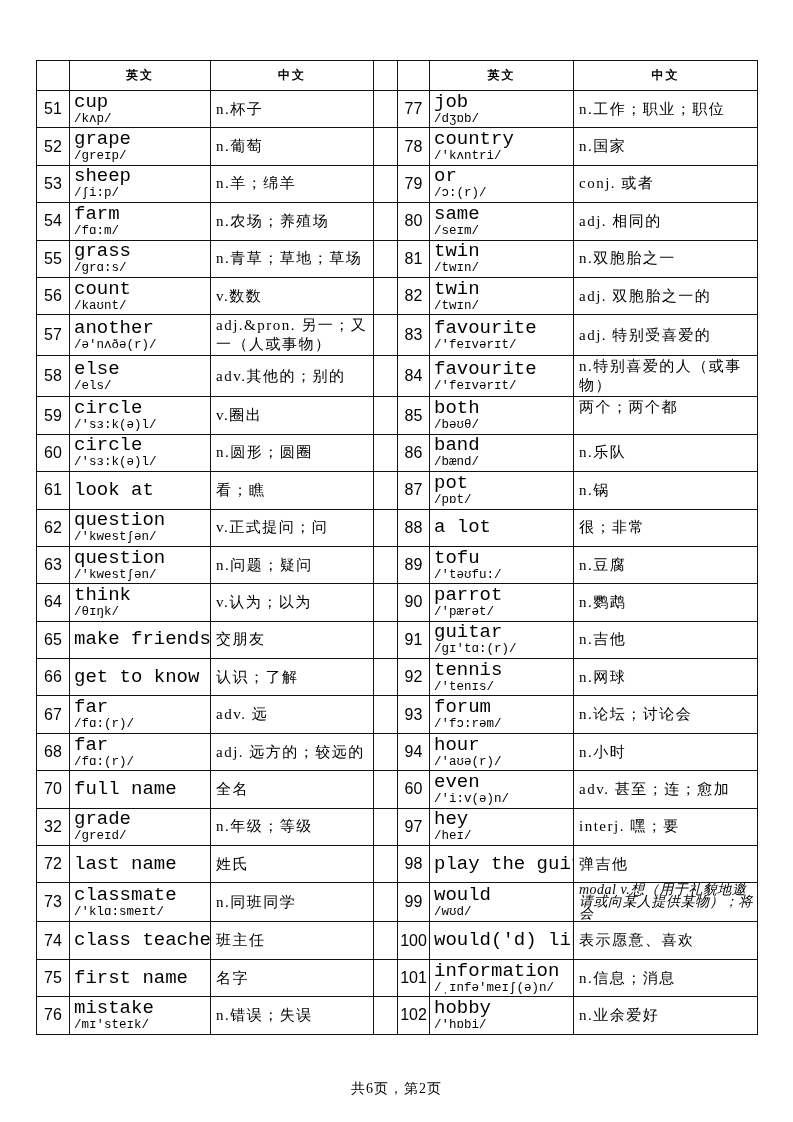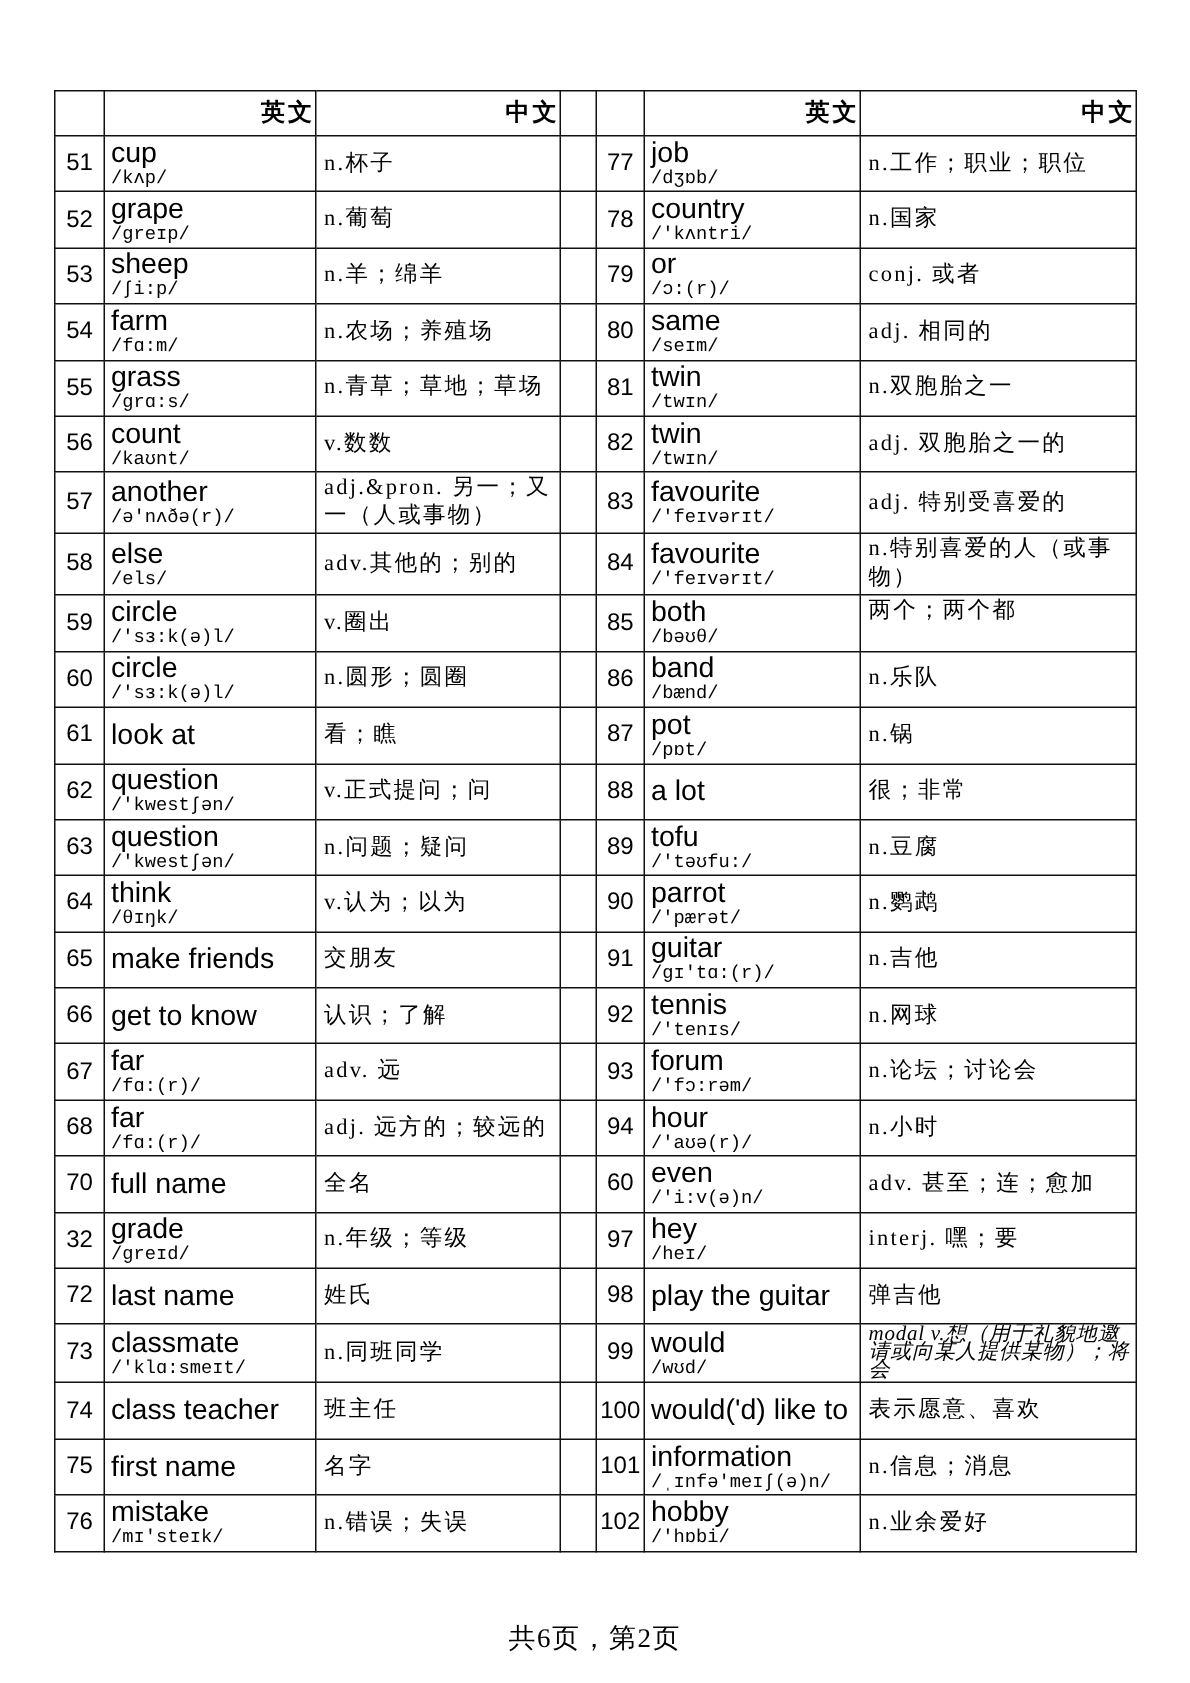--- a/index.html
+++ b/index.html
@@ -13,45 +13,45 @@
     border-collapse:collapse;table-layout:fixed;
   }
   .vocab-table td,.vocab-table th{
     border:1.5px solid #111;padding:0;overflow:hidden;
     vertical-align:middle;
   }
   .vocab-table thead tr{height:30px;}
   .vocab-table tbody tr{height:37.4px;}
   th.hdr{
     font-family:"Liberation Serif", serif;font-weight:bold;
-    font-size:16px;text-align:right;letter-spacing:2px;
+    font-size:12px;text-align:center;letter-spacing:2px;
   }
   td.num{
     font-family:"Liberation Sans", sans-serif;
     font-size:16px;text-align:center;padding:0 1px;
   }
   td.en{padding:1px 2px 1px 4px;}
   .word{
-    font-family:Liberation Sans, sans-serif;font-size:19px;line-height:19px;
+    font-family:Liberation Mono, monospace;font-size:19px;line-height:19px;
     white-space:nowrap;
   }
   .phon{
     font-family:Liberation Mono, monospace;font-size:12.5px;line-height:14px;
     white-space:nowrap;color:#000;
   }
   td.cn{
     font-family:"Liberation Serif", serif;font-size:15px;line-height:19px;
     padding:1px 2px 1px 5px;letter-spacing:1.5px;
   }
   td.cn.align-top-right{vertical-align:top;text-align:left;padding-right:4px;}
   td.cn.compressed{font-size:14px;line-height:12px;letter-spacing:0.5px;font-style:italic;}
   td.spacer{background:#fff;}
   .page-footer{
     position:absolute;left:0;top:1080px;width:793px;text-align:center;
-    font-family:"Liberation Serif", serif;font-size:18px;letter-spacing:1px;
+    font-family:"Liberation Serif", serif;font-size:14px;letter-spacing:1px;
   }
 </style>
 </head>
 <body>
 
 <div>
   <table class="vocab-table">
     <colgroup>
       <col style="width:33px">
         <col style="width:141px">

